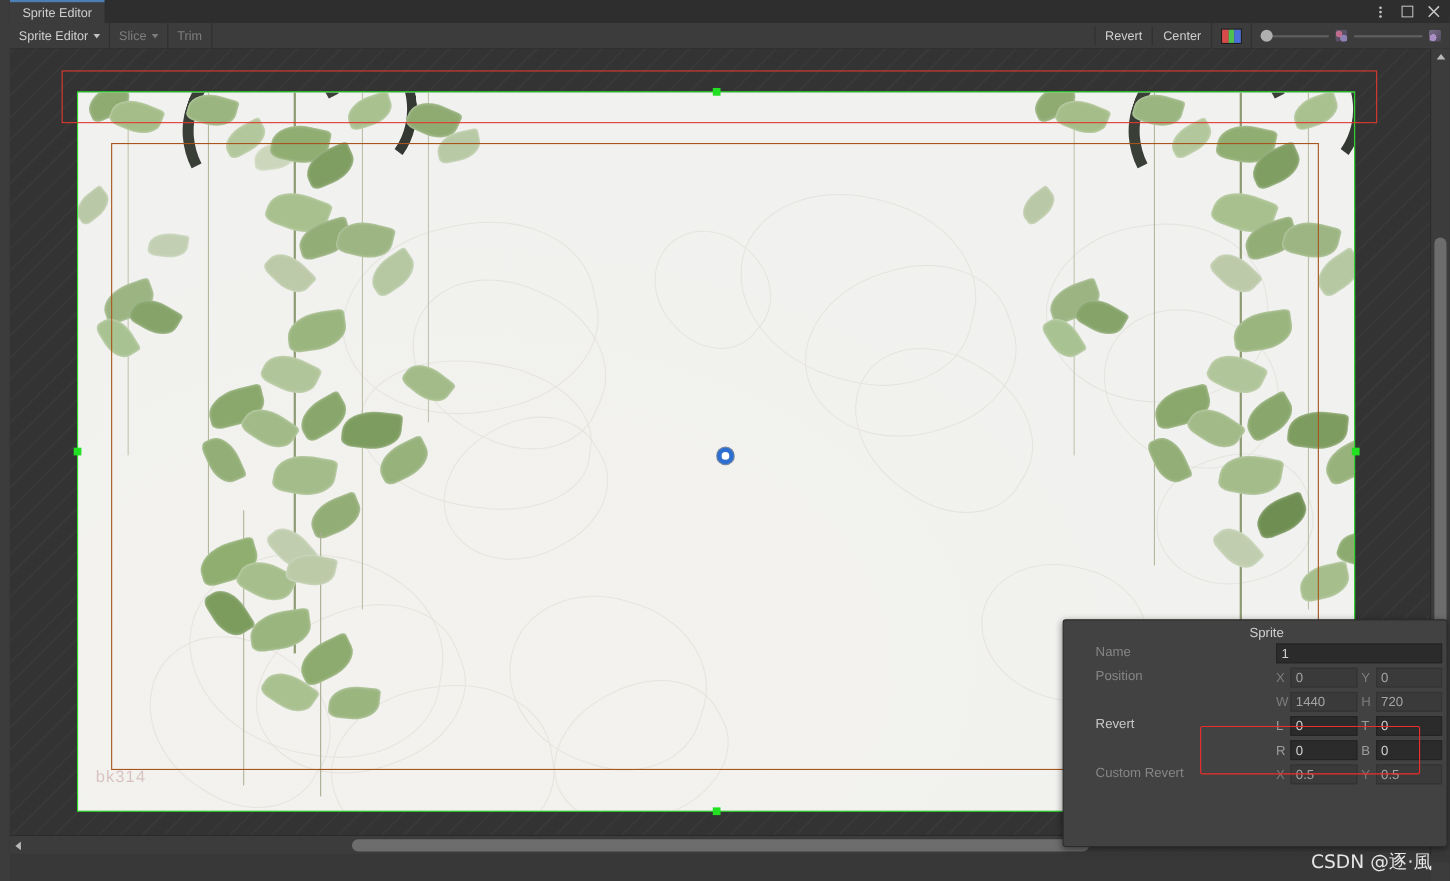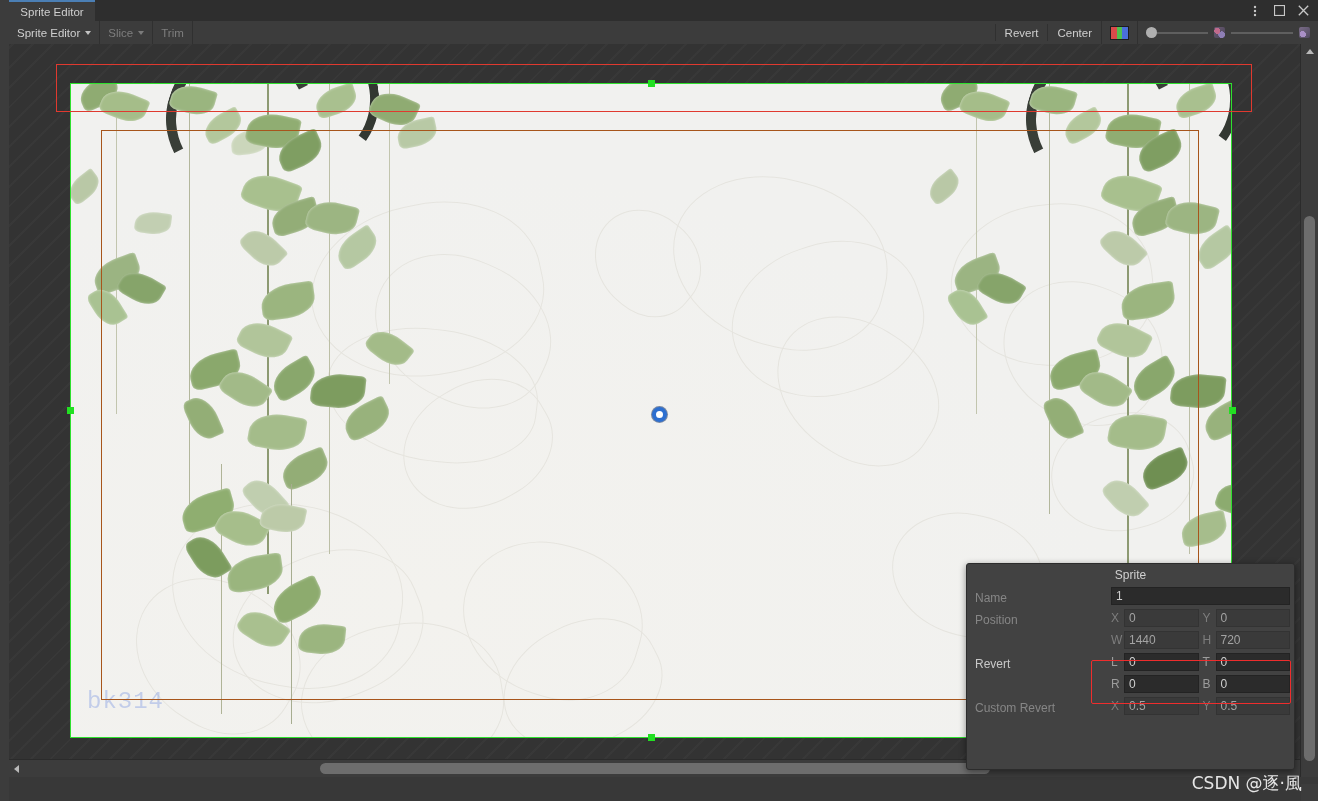--- a/index.html
+++ b/index.html
@@ -84,21 +84,21 @@
   
   .vine{position:absolute;}
   .stem{position:absolute;width:1px;background:#b9bca4;}
   .leaf{position:absolute;border-radius:60% 10% 55% 20%;
         box-shadow:inset 0 0 3px rgba(255,255,255,.5);}
   .dark-arc{position:absolute;border:10px solid #2a2f28;border-radius:50%;
             border-right-color:transparent;border-bottom-color:transparent;opacity:.92;}
   .dark-arc2{position:absolute;border:9px solid #1f241e;border-radius:50%;
             border-left-color:transparent;border-bottom-color:transparent;opacity:.9;}
 
-  .img-label{position:absolute;font-size:24px;color:#1d4ed8;letter-spacing:1px;font-family:Liberation Mono, monospace;}
+  .img-label{position:absolute;font-size:15px;color:#7f1d1d;letter-spacing:1px;font-family:Liberation Sans, sans-serif;}
 
   
   .sel-green{position:absolute;border:1px solid #2ee02e;box-sizing:border-box;pointer-events:none;}
   .handle{position:absolute;width:7px;height:7px;background:#22e022;}
   .sel-red{position:absolute;border:1px solid #e0392f;box-sizing:border-box;pointer-events:none;}
   .sel-orange{position:absolute;border:1px solid #a7551b;box-sizing:border-box;pointer-events:none;}
   .pivot{position:absolute;width:15px;height:15px;border-radius:50%;
          border:4px solid #2d6fd0;background:#ffffff;box-sizing:border-box;
          box-shadow:0 0 0 1px rgba(20,50,100,.55);}
 
@@ -110,24 +110,24 @@
   .hscroll .arrow{position:absolute;left:1px;top:0;width:13px;height:17px;display:flex;align-items:center;justify-content:center;}
   .hscroll .thumb{position:absolute;left:311px;top:3px;width:670px;height:11px;background:#6d6d6d;border-radius:6px;}
   .corner{position:absolute;right:0;bottom:0;width:17px;height:17px;background:#3c3c3c;}
   .tri{width:0;height:0;}
   .tri.up{border-left:4px solid transparent;border-right:4px solid transparent;border-bottom:5px solid #b9b9b9;}
   .tri.left{border-top:4px solid transparent;border-bottom:4px solid transparent;border-right:5px solid #b9b9b9;}
 
   
   .sprite-panel{position:absolute;left:957px;top:563px;width:327px;height:205px;
                 background:#424242;border:1px solid #2c2c2c;border-radius:3px;
-                box-shadow:0 2px 7px rgba(0,0,0,.45);z-index:6;}
+                box-shadow:0 2px 7px rgba(0,0,0,.45);z-index:6;padding-left:21px;}
   .sp-title{height:21px;display:flex;align-items:center;justify-content:center;
             font-size:12px;color:#d0d0d0;}
-  .sp-row{display:flex;align-items:flex-end;height:20px;margin:0 4px 2px 4px;}
+  .sp-row{display:flex;align-items:flex-start;height:20px;margin:0 4px 2px 4px;gap:28px;}
   .sp-label{width:140px;font-size:12px;color:#c8c8c8;padding-left:4px;box-sizing:border-box;}
   .sp-label.dim{color:#868686;}
   .fields{flex:1;display:flex;gap:4px;}
   .field{flex:1;height:18px;background:#2b2b2b;border:1px solid #232323;box-sizing:border-box;
          display:flex;align-items:center;padding-left:4px;font-size:12px;color:#cfcfcf;}
   .field.dimv{color:#a3a3a3;background:#3a3a3a;border-color:#333;}
   .axis{width:12px;font-size:12px;color:#9c9c9c;text-align:left;padding-right:1px;flex:0 0 auto;}
   .axis.dim{color:#7d7d7d;}
   .pair{flex:1;display:flex;align-items:center;}
   .dropdown{flex:1;height:19px;background:#555555;border:1px solid #2e2e2e;box-sizing:border-box;

